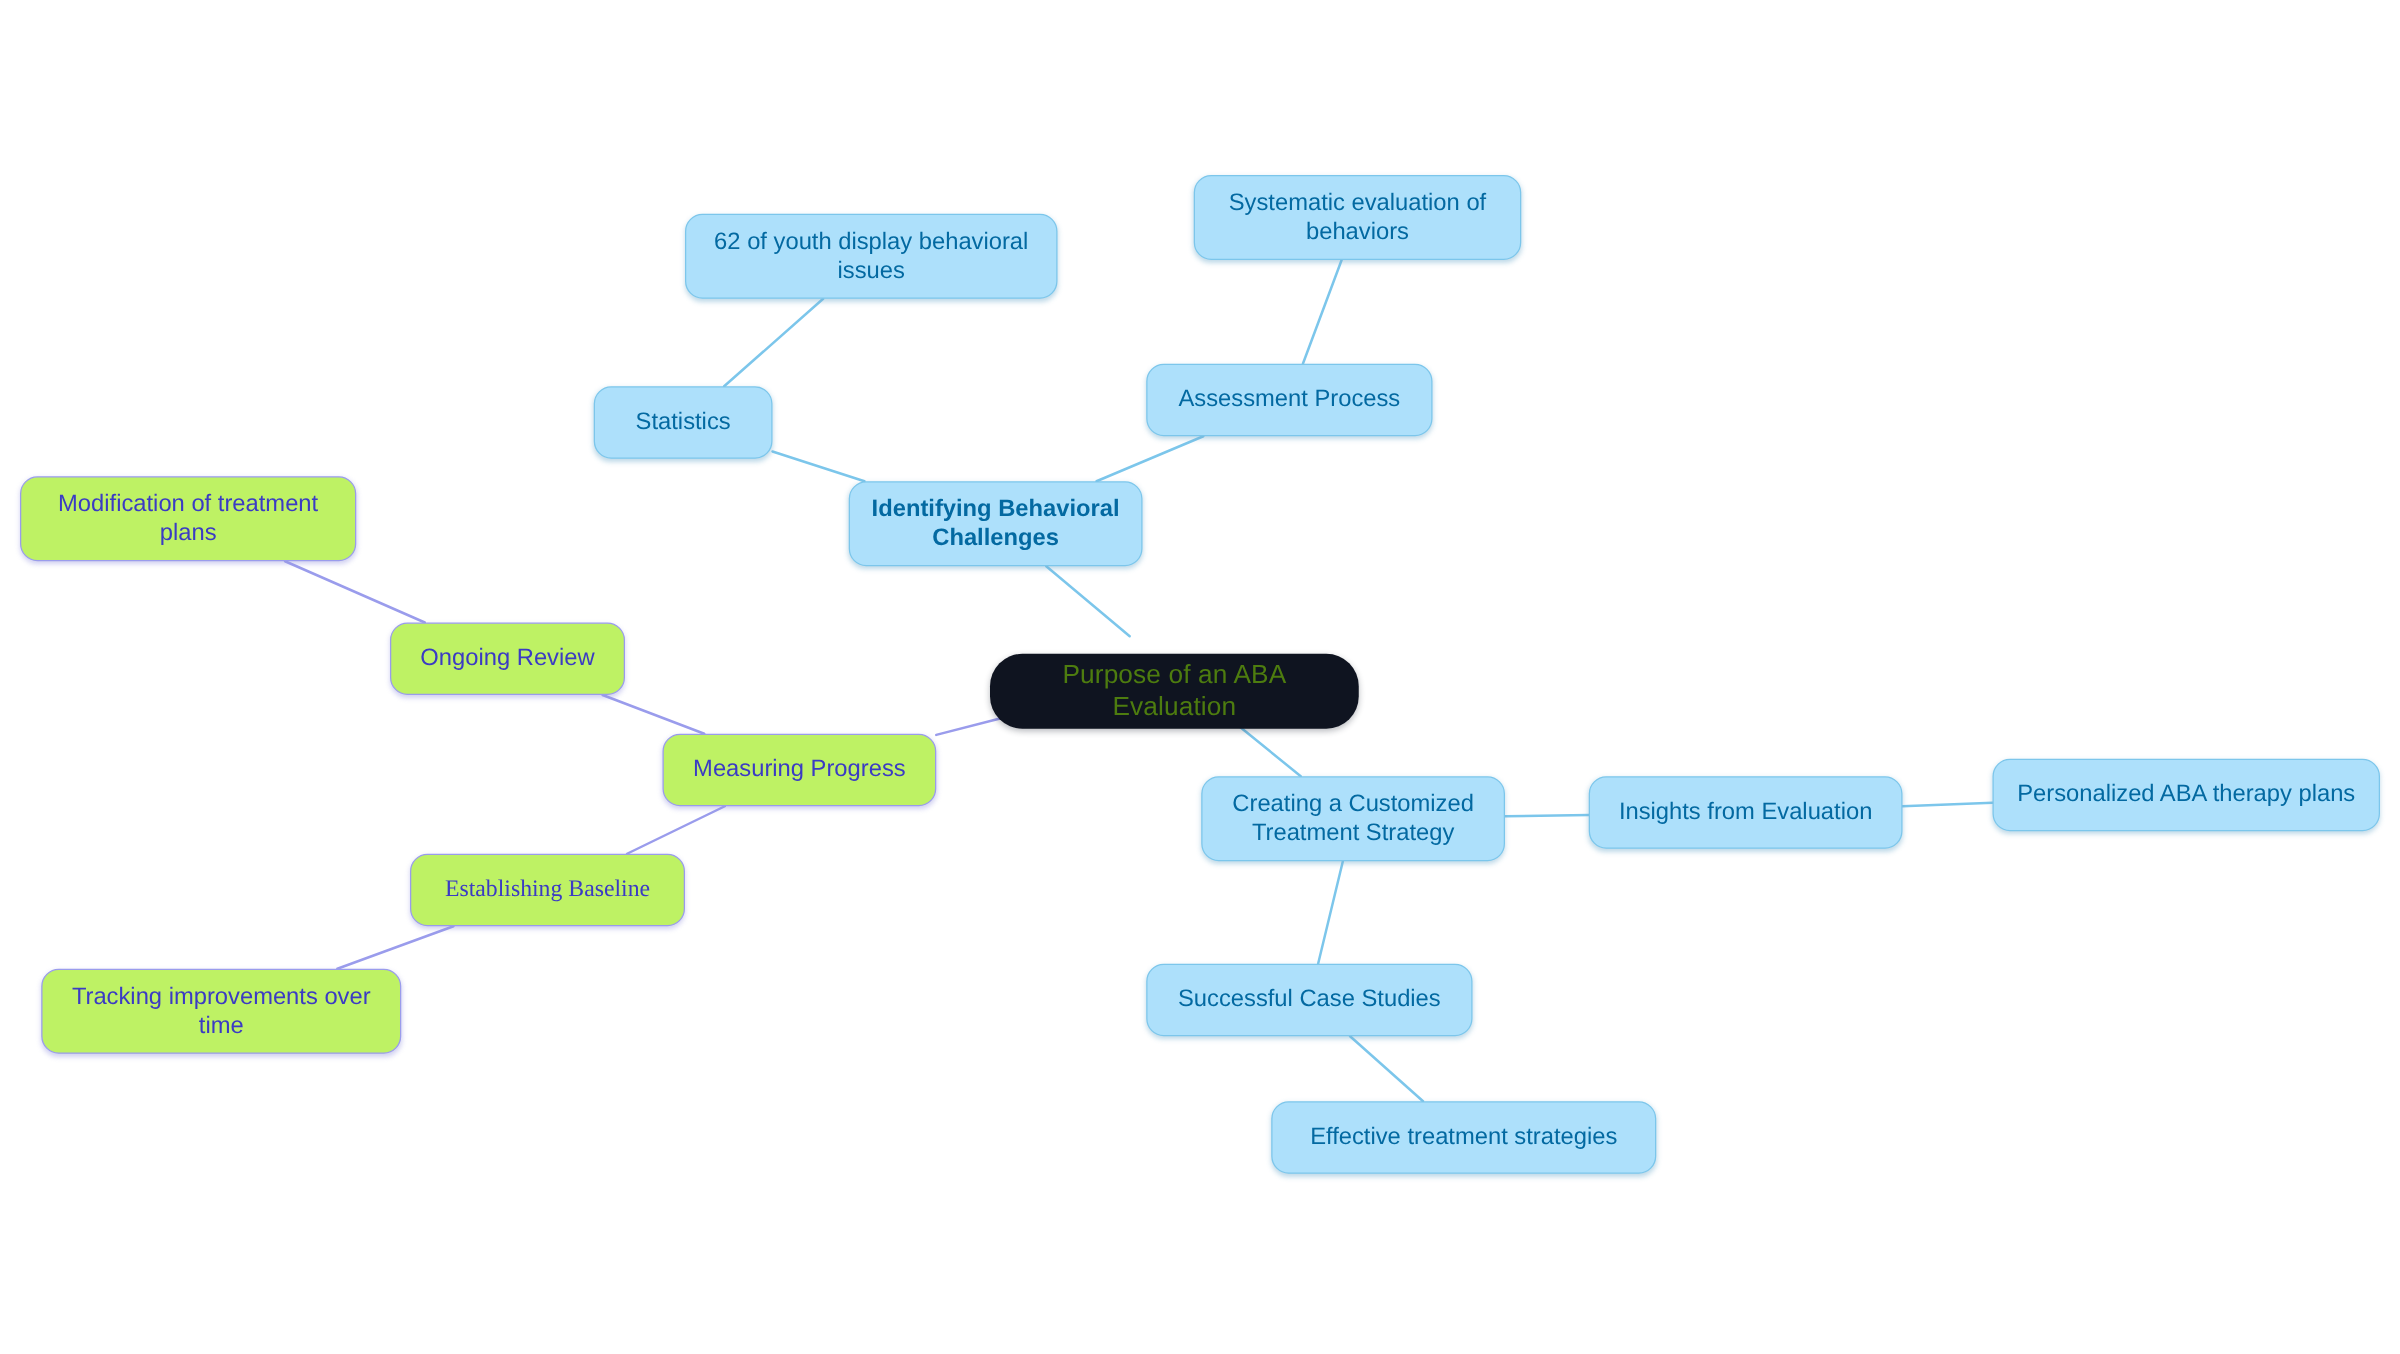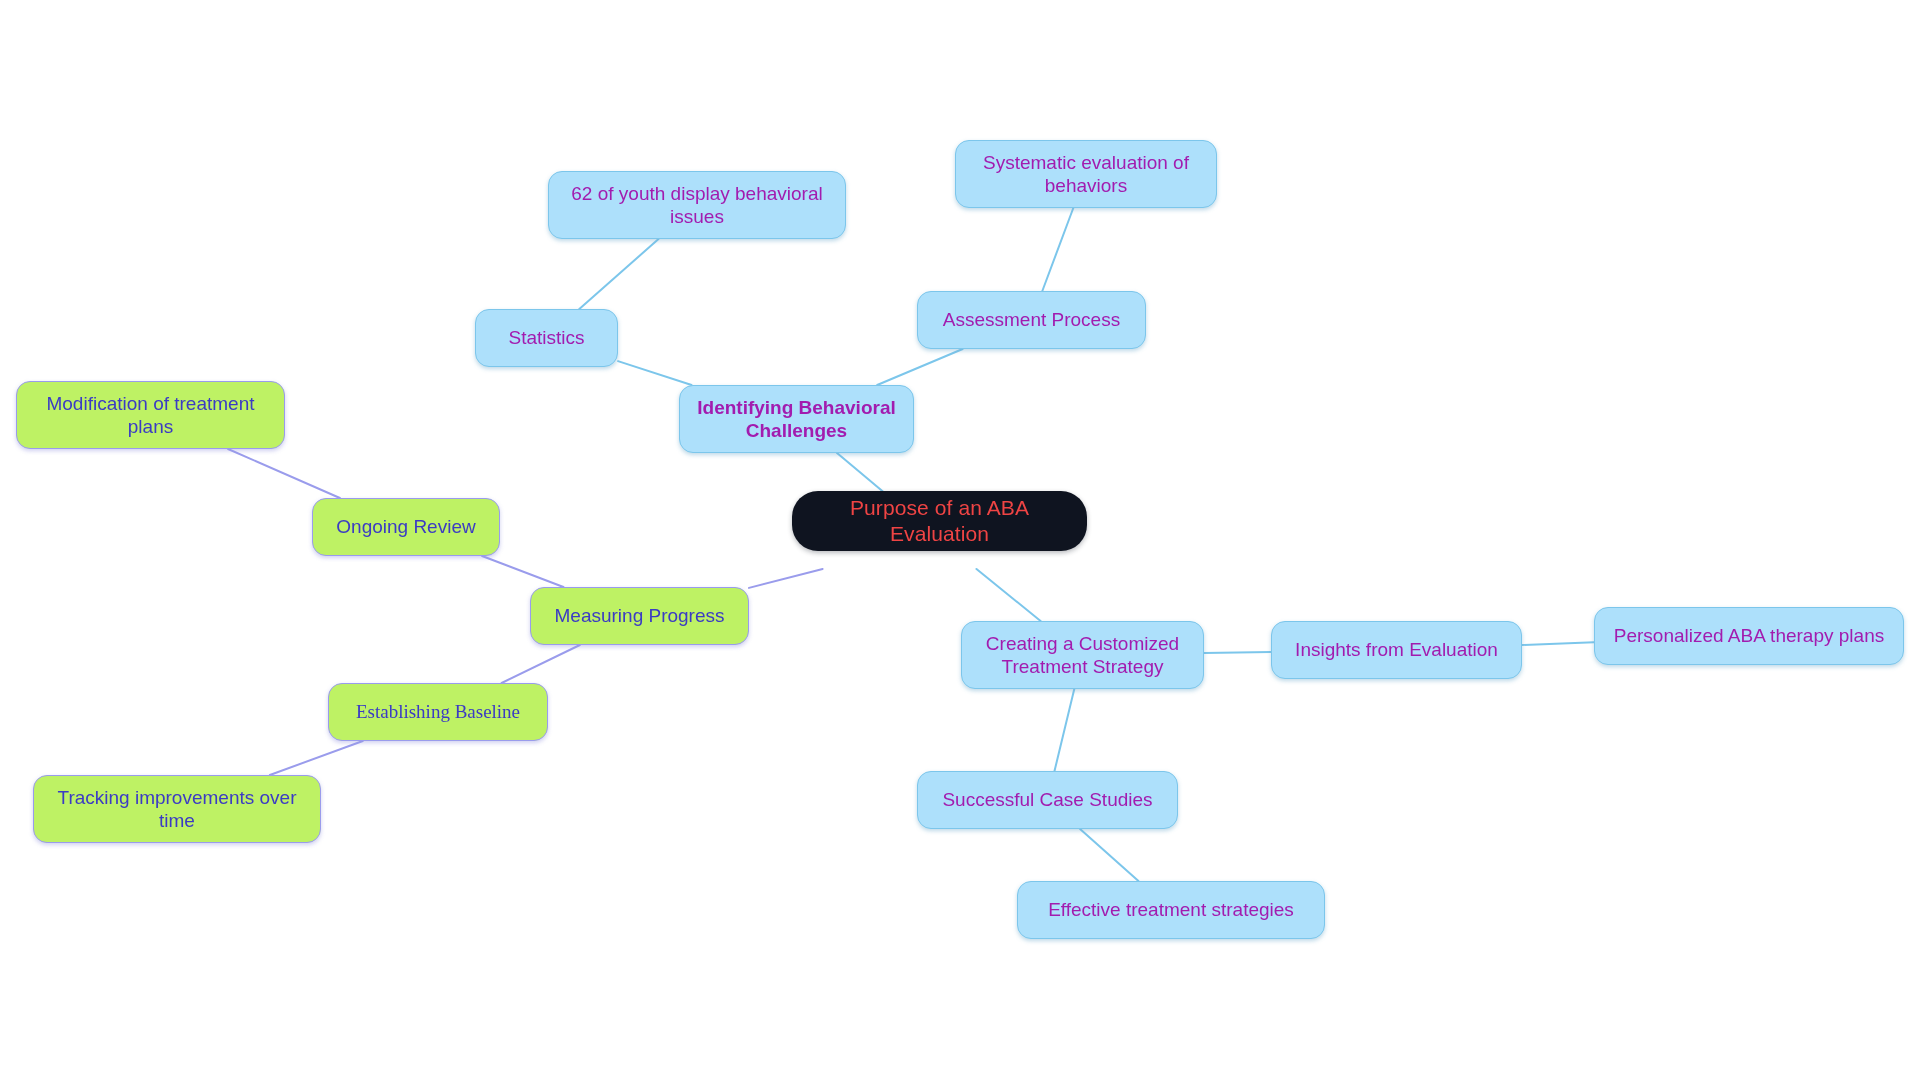--- a/index.html
+++ b/index.html
@@ -40,21 +40,21 @@
   .node.root {
     border-radius: 26px;
     border-width: 0;
     font-size: 21px;
     letter-spacing: 0.1px;
     box-shadow: 0 2px 5px rgba(20,26,40,0.30);
   }
   .node.blue {
     background: #ade0fb;
     border-color: #7cc6eb;
-    color: #a21caf;
+    color: #0369a1;
     font-size: 19px;
     box-shadow: 0 2px 4px rgba(110,170,205,0.45);
   }
   .node.purple {
     background: #bef264;
     border-color: #9a9cec;
     color: #3b3bc4;
     font-size: 19px;
     box-shadow: 0 2px 4px rgba(150,150,225,0.45);
   }
@@ -75,21 +75,21 @@
       <line x1="339.84375" y1="498" x2="228.0625" y2="449" stroke="#9a9cec" stroke-width="2" stroke-linecap="round"></line>
       <line x1="579.8385416666666" y1="645" x2="501.6614583333333" y2="683" stroke="#9a9cec" stroke-width="2" stroke-linecap="round"></line>
       <line x1="362.7731958762887" y1="741" x2="269.8865979381443" y2="775" stroke="#9a9cec" stroke-width="2" stroke-linecap="round"></line>
       <line x1="976.4827586206897" y1="569" x2="1040.5862068965516" y2="621" stroke="#7cc6eb" stroke-width="2" stroke-linecap="round"></line>
       <line x1="1204" y1="653.0652866242038" x2="1271" y2="651.9984076433121" stroke="#7cc6eb" stroke-width="2" stroke-linecap="round"></line>
       <line x1="1522" y1="645.0156028368795" x2="1594" y2="642.1560283687943" stroke="#7cc6eb" stroke-width="2" stroke-linecap="round"></line>
       <line x1="1074.2931034482758" y1="689" x2="1054.5" y2="771" stroke="#7cc6eb" stroke-width="2" stroke-linecap="round"></line>
       <line x1="1080.0590909090909" y1="829" x2="1138.4409090909091" y2="881" stroke="#7cc6eb" stroke-width="2" stroke-linecap="round"></line>
     </svg>
 
-  <div class="node root" style="left:792px; top:491px; width:295px; height:60px; background:#0f1420; color:#ef4444;">Purpose of an ABA Evaluation</div>
+  <div class="node root" style="left:792px; top:523px; width:295px; height:60px; background:#0f1420; color:#4d7c0f;">Purpose of an ABA Evaluation</div>
 
   <div class="node blue" style="left:679px; top:385px; width:235px; height:68px;font-weight:bold;">Identifying Behavioral
 Challenges</div>
 
   <div class="node blue" style="left:475px; top:309px; width:143px; height:58px;">Statistics</div>
 
   <div class="node blue" style="left:548px; top:171px; width:298px; height:68px;">62 of youth display behavioral
 issues</div>
 
   <div class="node blue" style="left:917px; top:291px; width:229px; height:58px;">Assessment Process</div>

